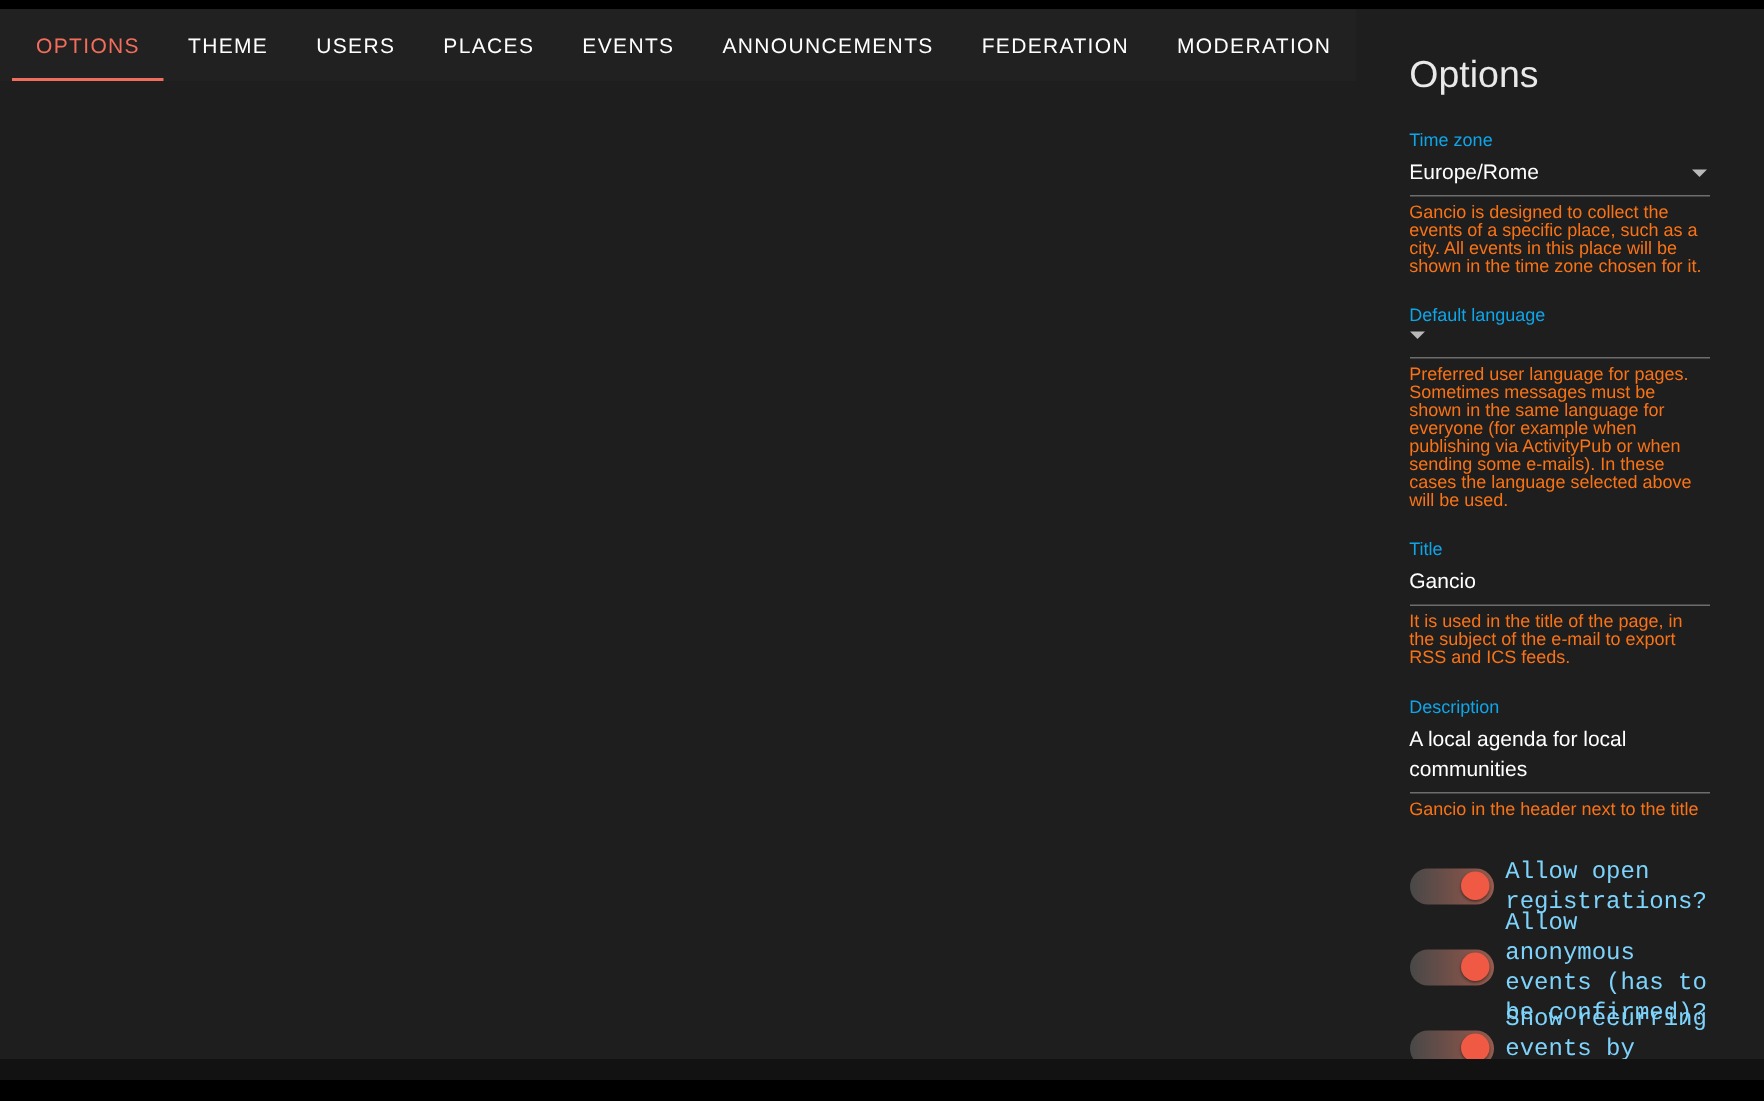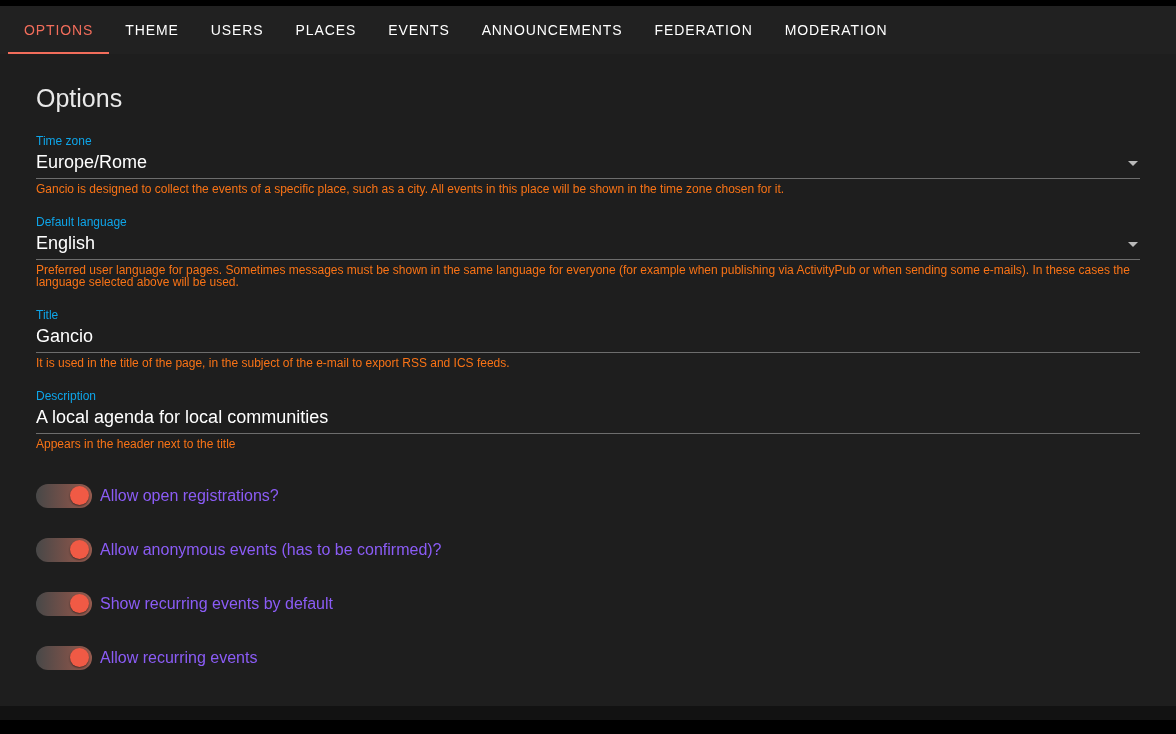--- a/index.html
+++ b/index.html
@@ -14,21 +14,21 @@
     overflow: hidden;
   }
   .app {
     position: absolute;
     left: 0;
     top: 6px;
     width: 1176px;
     height: 714px;
     background: #1e1e1e;
     display: flex;
-    flex-direction: column;
+    flex-direction: row;
   }
   
   .tabbar {
     height: 48px;
     background: #212121;
     display: flex;
     align-items: stretch;
     padding-left: 8px;
     box-sizing: border-box;
     flex: 0 0 48px;
@@ -87,21 +87,21 @@
   }
   .field-control {
     position: relative;
     border-bottom: 1px solid #6d6d6d;
     padding-bottom: 6px;
     display: flex;
     align-items: flex-end;
   }
   .field-value {
     color: #ffffff;
-    font-size: 18px;
+    font-size: 14px;
     line-height: 20px;
     flex: 1 1 auto;
     background: transparent;
     border: none;
     outline: none;
     font-family: "Liberation Sans", sans-serif;
     padding: 0;
   }
   .caret {
     width: 0;
@@ -151,23 +151,24 @@
     position: absolute;
     top: 3px;
     left: 34px;
     width: 19px;
     height: 19px;
     border-radius: 50%;
     background: #f05a45;
     box-shadow: 0 1px 2px rgba(0,0,0,0.5);
   }
   .switch-label {
-    color: #8b5cf6;
+    color: #7dd3fc;
     font-size: 16px;
     line-height: 20px;
+    font-family: Liberation Mono, monospace;
   }
   .bottom-strip {
     position: absolute;
     left: 0;
     bottom: 0;
     width: 1176px;
     height: 14px;
     background: #121212;
   }
 </style>
@@ -212,41 +213,40 @@
       <div class="field-control">
         <div class="field-value">Europe/Rome</div>
         <span class="caret"></span>
       </div>
     </div>
     <div class="field-hint">Gancio is designed to collect the events of a specific place, such as a city. All events in this place will be shown in the time zone chosen for it.</div>
 
     <div class="field">
       <div class="field-label">Default language</div>
       <div class="field-control">
-        <div class="field-value">English</div>
         <span class="caret"></span>
       </div>
     </div>
     <div class="field-hint two-line">Preferred user language for pages. Sometimes messages must be shown in the same language for everyone (for example when publishing via ActivityPub or when sending some e-mails). In these cases the language selected above will be used.</div>
 
     <div class="field">
       <div class="field-label">Title</div>
       <div class="field-control">
         <div class="field-value">Gancio</div>
       </div>
     </div>
     <div class="field-hint">It is used in the title of the page, in the subject of the e-mail to export RSS and ICS feeds.</div>
 
     <div class="field">
       <div class="field-label">Description</div>
       <div class="field-control">
         <div class="field-value">A local agenda for local communities</div>
       </div>
     </div>
-    <div class="field-hint">Appears in the header next to the title</div>
+    <div class="field-hint">Gancio in the header next to the title</div>
 
     <div class="switch-row">
       <div class="switch">
         <div class="track"></div>
         <div class="thumb"></div>
       </div>
       <div class="switch-label">Allow open registrations?</div>
     </div>
 
     <div class="switch-row">

